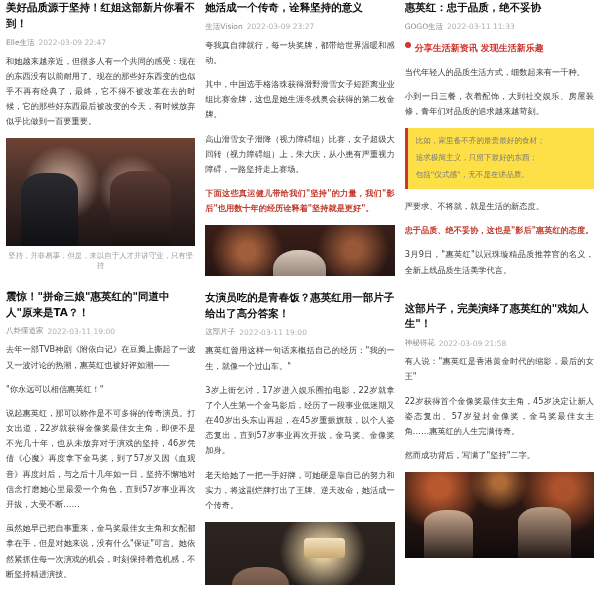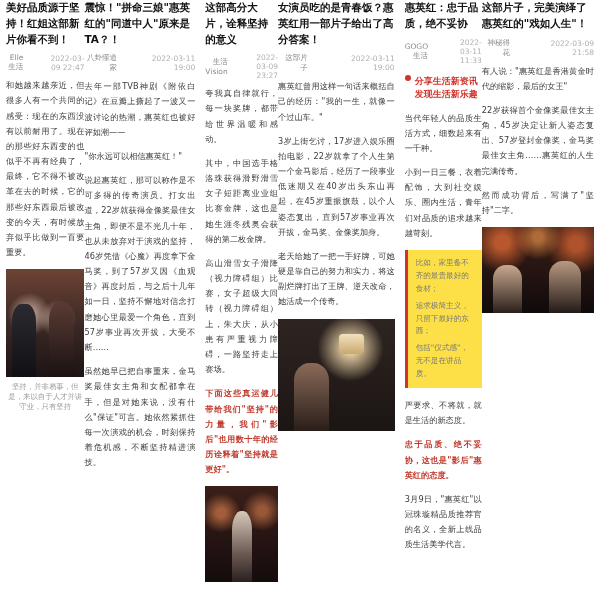--- a/index.html
+++ b/index.html
@@ -20,39 +20,39 @@
     height: 599px;
     box-sizing: border-box;
     padding: 0 6px;
     gap: 10px;
     overflow: hidden;
   }
   .col {
     flex: 1 1 0;
     min-width: 0;
     display: flex;
-    flex-direction: row;
+    flex-direction: column;
     overflow: hidden;
   }
   .card {
     margin-bottom: 14px;
     overflow: hidden;
   }
   .card-title {
     font-size: 10.5px;
     line-height: 1.5;
     font-weight: bold;
     color: #111;
     margin: 0 0 6px 0;
     word-break: break-all;
   }
   .card-meta {
     display: flex;
     align-items: center;
-    gap: 20px;
+    gap: 4px;
     font-size: 7.5px;
     color: #9a9a9a;
     margin-bottom: 6px;
     text-align: right;
   }
   .card-meta .author {
     color: #8a8a8a;
   }
   .card-meta .date {
     color: #b0b0b0;
@@ -214,21 +214,21 @@
       <p class="para">"你永远可以相信惠英红！"</p>
       <p class="para">说起惠英红，那可以称作是不可多得的传奇演员。打女出道，22岁就获得金像奖最佳女主角，即便不是不光几十年，也从未放弃对于演戏的坚持，46岁凭借《心魔》再度拿下金马奖，到了57岁又因《血观音》再度封后，与之后十几年如一日，坚持不懈地对信念打磨她心里最爱一个角色，直到57岁事业再次开拔，大受不断……</p>
       <p class="para">虽然她早已把自事重来，金马奖最佳女主角和女配都拿在手，但是对她来说，没有什么"保证"可言。她依然紧抓住每一次演戏的机会，时刻保持着危机感，不断坚持精进演技。</p>
     </div>
 
   </div>
 
   <div class="col">
 
     <div class="card">
-      <h2 class="card-title">这部高分大片，诠释坚持的意义</h2>
+      <h2 class="card-title">她活成一个传奇，诠释坚持的意义</h2>
       <div class="card-meta">
         <span class="author">生活Vision</span>
         <span class="date">2022-03-09 23:27</span>
       </div>
       <p class="para">夸我真自律就行，每一块奖牌，都带给世界温暖和感动。</p>
       <p class="para">其中，中国选手格洛珠获得滑野滑雪女子短距离业业组比赛金牌，这也是她生涯冬残奥会获得的第二枚金牌。</p>
       <p class="para">高山滑雪女子滑降（视力障碍组）比赛，女子超级大回转（视力障碍组）上，朱大庆，从小患有严重视力障碍，一路坚持走上赛场。</p>
       <p class="para red">下面这些真运健儿带给我们"坚持"的力量，我们"影后"也用数十年的经历诠释着"坚持就是更好"。</p>
       <div class="photo ph-stage"></div>
     </div>
@@ -253,21 +253,21 @@
       <h2 class="card-title">惠英红：忠于品质，绝不妥协</h2>
       <div class="card-meta">
         <span class="author">GOGO生活</span>
         <span class="date">2022-03-11 11:33</span>
       </div>
       <div class="headline-red">
         <span class="dot"></span>
         <span>分享生活新资讯 发现生活新乐趣</span>
       </div>
       <p class="para">当代年轻人的品质生活方式，细数起来有一千种。</p>
-      <p class="para">小到一日三餐，衣着配饰，大到社交娱乐、圈内生活，青年们对品质的追求越来越苛刻。</p>
+      <p class="para">小到一日三餐，衣着配饰，大到社交娱乐、房屋装修，青年们对品质的追求越来越苛刻。</p>
       <div class="quote-box">
         <p>比如，家里备不齐的最贵最好的食材；</p>
         <p>追求极简主义，只留下最好的东西；</p>
         <p>包括"仪式感"，无不是在讲品质。</p>
       </div>
       <p class="para">严要求、不将就，就是生活的新态度。</p>
       <p class="para red">忠于品质、绝不妥协，这也是"影后"惠英红的态度。</p>
       <p class="para">3月9日，"惠英红"以冠珠璇精品质推荐官的名义，全新上线品质生活美学代言。</p>
     </div>
 

